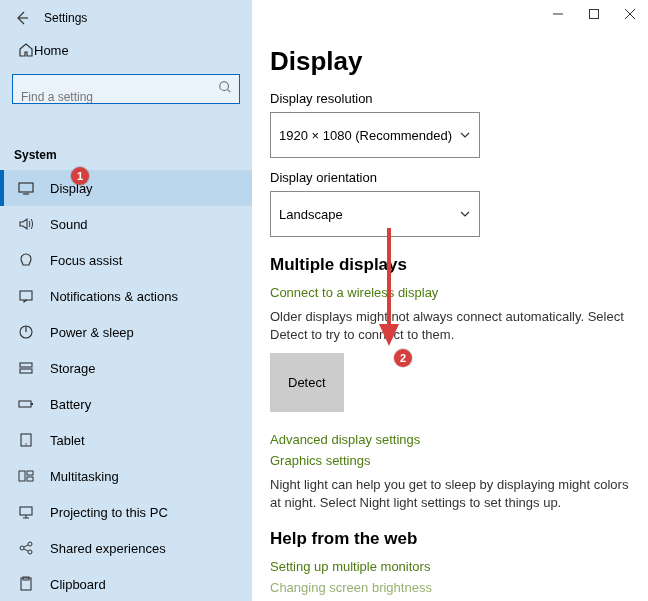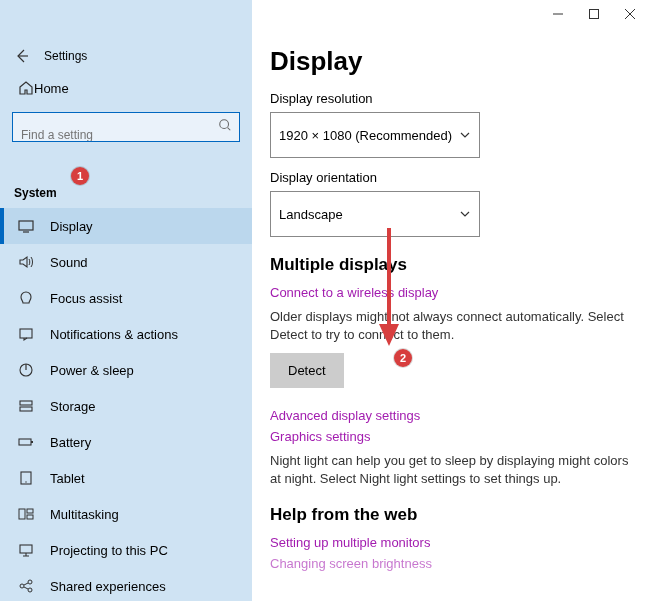--- a/index.html
+++ b/index.html
@@ -1,18 +1,18 @@
 <!DOCTYPE html>
 <html><head>
 <meta charset="utf-8">
 <style>
   * { margin: 0; padding: 0; box-sizing: border-box; font-family: "Segoe UI", -apple-system, sans-serif; }
   body { width: 648px; height: 601px; overflow: hidden; display: flex; background: #fff; color: #000; font-size: 13px; }
   .sidebar { width: 252px; height: 100%; background: #cfe3f3; padding: 0; position: relative; }
-  .titlebar { display: flex; align-items: center; gap: 12px; padding: 8px 12px 4px 12px; height: 32px; margin-top: 38px; }
+  .titlebar { display: flex; align-items: center; gap: 12px; padding: 8px 12px 4px 12px; height: 32px; }
   .titlebar .back { width: 20px; height: 20px; display: flex; align-items: center; justify-content: center; cursor: pointer; }
   .titlebar .title { font-size: 12px; }
   .home-row { display: flex; align-items: center; gap: 0; padding: 10px 12px 10px 18px; cursor: pointer; }
   .search-wrap { padding: 6px 12px 14px 12px; }
   .search { width: 100%; height: 30px; border: 1px solid #0067c0; padding: 20px 28px 4px 8px; background: #eaf2fa; font-size: 12px; outline: none; }
   .search-wrap { position: relative; }
   .search-icon { position: absolute; right: 20px; top: 12px; color: #565656; pointer-events: none; }
   .section-label { font-weight: 600; font-size: 12px; padding: 2px 12px 8px 14px; margin-top: 28px; }
   .nav { display: flex; flex-direction: column; }
   .nav-item { display: flex; align-items: center; gap: 16px; padding: 10px 12px 10px 18px; cursor: pointer; position: relative; font-size: 13px; }
@@ -20,23 +20,23 @@
   .nav-item.active::before { content: ""; position: absolute; left: 0; top: 0; bottom: 0; width: 4px; background: #0067c0; }
   .icon-slot { width: 16px; height: 16px; display: flex; align-items: center; justify-content: center; color: #1b1b1b; flex-shrink: 0; }
   .main { flex: 1; padding: 0; position: relative; height: 100%; overflow: hidden; }
   .win-controls { position: absolute; top: 0; right: 0; display: flex; }
   .win-btn { width: 36px; height: 28px; display: flex; align-items: center; justify-content: center; cursor: pointer; }
   .content { padding: 46px 18px 10px 18px; }
   h1 { font-size: 26px; font-weight: 600; margin-bottom: 14px; }
   h2 { font-size: 17px; font-weight: 600; margin: 18px 0 10px 0; }
   .field-label { font-size: 13px; margin-bottom: 6px; }
   .combo { width: 210px; height: 46px; border: 1px solid #888; background: #fff; display: flex; align-items: center; justify-content: space-between; padding: 0 8px; font-size: 13px; cursor: pointer; margin-bottom: 12px; }
-  .link { color: #a21caf; font-size: 13px; cursor: pointer; margin: 6px 0; display: block; }
+  .link { color: #4d7c0f; font-size: 13px; cursor: pointer; margin: 6px 0; display: block; }
   .para { font-size: 13px; color: #333; margin: 8px 0 10px 0; line-height: 1.35; max-width: 370px; }
-  .btn { display: inline-block; background: #ccc; border: none; padding: 10px 18px; font-size: 13px; cursor: pointer; margin-bottom: 14px; }
+  .btn { display: inline-block; background: #ccc; border: none; padding: 22px 18px; font-size: 13px; cursor: pointer; margin-bottom: 14px; }
   .callout { position: absolute; border-radius: 50%; background: #d73e3e; color: #fff; width: 18px; height: 18px; display: flex; align-items: center; justify-content: center; font-size: 11px; font-weight: 600; box-shadow: 0 0 0 1px rgba(0,0,0,.15); }
   .callout-1 { left: 71px; top: 167px; }
   .callout-2 { left: 394px; top: 349px; }
   .arrow { position: absolute; left: 379px; top: 228px; pointer-events: none; }
 </style>
 </head>
 <body>
 
 <div class="sidebar">
   <div class="titlebar">

